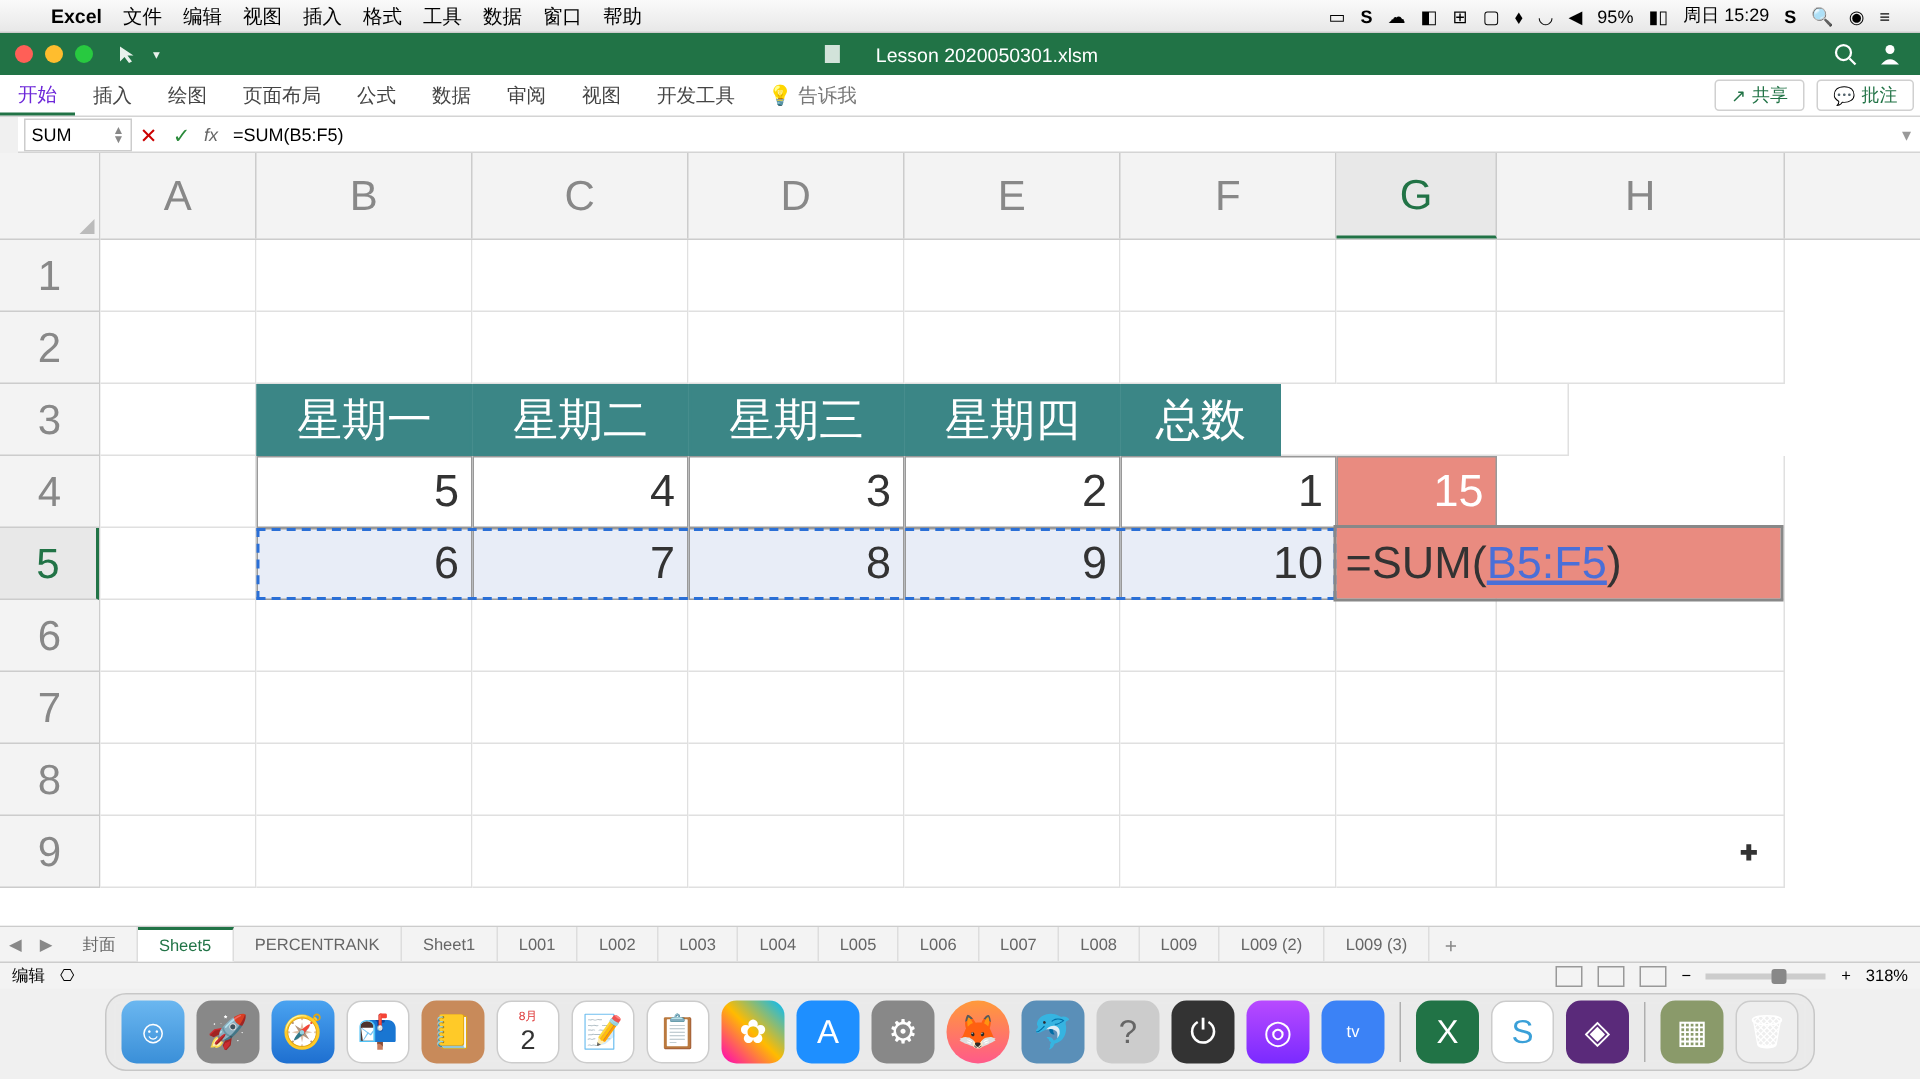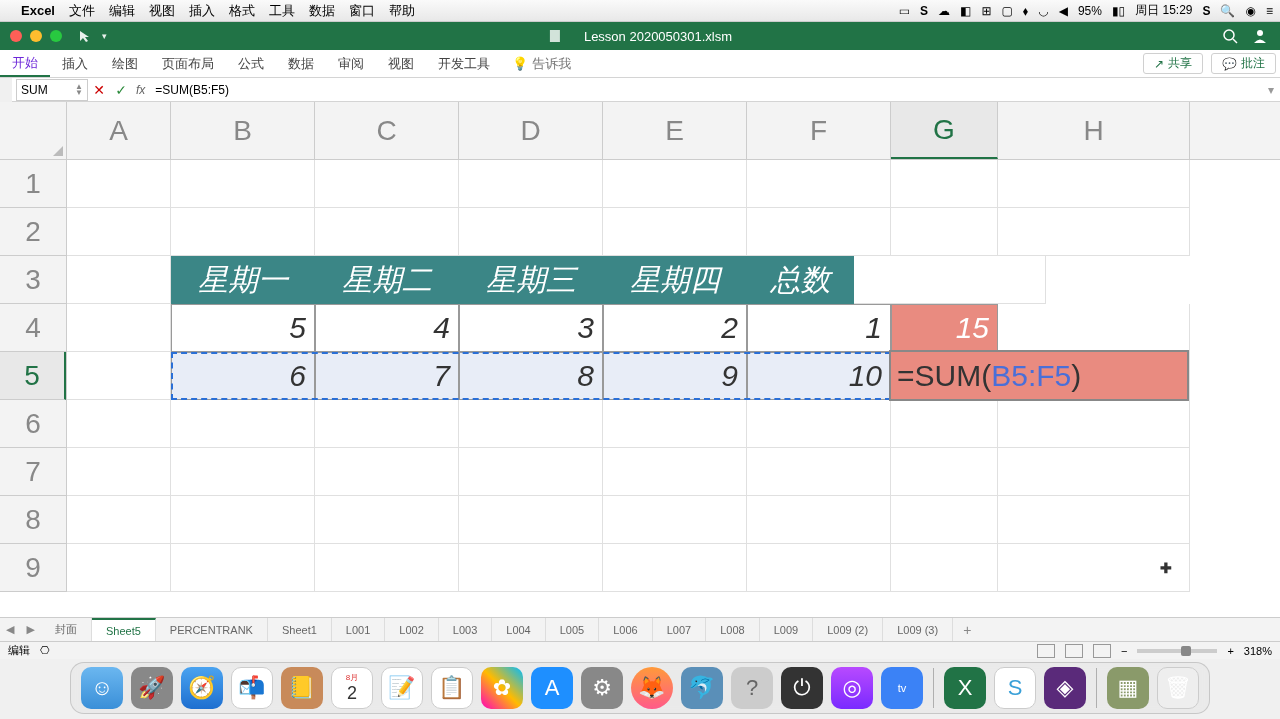--- a/index.html
+++ b/index.html
@@ -1,19 +1,19 @@
 <!DOCTYPE html>
 <html><head>
 <meta charset="utf-8">
 <style>
 * { margin: 0; padding: 0; box-sizing: border-box; font-family: -apple-system, "Helvetica Neue", Arial, sans-serif; }
 body { width: 1280px; height: 719px; overflow: hidden; background: #f0f0f0; position: relative; }
 
 
-.mac-menubar { height: 22px; background: linear-gradient(#fafafa,#e8e8e8); display: flex; align-items: center; font-size: 13px; padding: 0 7px; border-bottom: 1px solid #ccc; }
+.mac-menubar { height: 22px; background: linear-gradient(#fafafa,#e8e8e8); display: flex; align-items: center; font-size: 13px; padding: 0 20px; border-bottom: 1px solid #ccc; }
 .mac-menubar .left { display: flex; gap: 14px; align-items: center; flex: 1; }
 .mac-menubar .left span:first-child { font-size: 14px; }
 .mac-menubar .left b { font-weight: 700; }
 .mac-menubar .right { display: flex; gap: 10px; align-items: center; font-size: 12px; }
 
 
 .titlebar { height: 28px; background: #217346; color: #fff; display: flex; align-items: center; position: relative; }
 .traffic { display: flex; gap: 8px; padding-left: 10px; }
 .traffic span { width: 12px; height: 12px; border-radius: 50%; }
 .tl-red { background: #ff5f57; } .tl-yel { background: #ffbd2e; } .tl-grn { background: #28c940; }
@@ -44,33 +44,33 @@
 .sheet { position:relative; background:#fff; height:calc(719px - 22px - 28px - 28px - 24px - 24px - 18px - 60px); overflow:hidden;}
 .colheads { position:absolute; top:0; left:67px; right:0; height:58px; display:flex; background:#f3f3f3; border-bottom:1px solid #ccc;}
 .colheads div { border-right:1px solid #ccc; display:flex; align-items:center; justify-content:center; font-size:28px; color:#888; font-weight:300;}
 .colheads div.active { background:#e8e8e8; color:#217346; border-bottom:2px solid #217346;}
 .selectall { position:absolute; top:0; left:0; width:67px; height:58px; background:#f3f3f3; border-right:1px solid #ccc; border-bottom:1px solid #ccc;}
 .selectall::after{content:'';position:absolute;right:3px;bottom:3px;width:0;height:0;border-left:10px solid transparent;border-bottom:10px solid #bbb;}
 .rowheads { position:absolute; top:58px; left:0; width:67px; background:#f3f3f3; border-right:1px solid #ccc;}
 .rowheads div { height:48px; border-bottom:1px solid #ccc; display:flex; align-items:center; justify-content:center; font-size:28px; color:#888; font-weight:300;}
 .rowheads div.active { background:#e8e8e8; color:#217346; border-right:2px solid #217346;}
 .cells { position:absolute; top:58px; left:67px; }
-.row { display:flex; height:48px;font-style:italic;}
+.row { display:flex; height:48px;}
 .cell { border-right:1px solid #e0e0e0; border-bottom:1px solid #e0e0e0; display:flex; align-items:center; justify-content:flex-end; padding:0 8px; font-size:30px; color:#333; background:#fff;}
 
 
 .wA{width:104px;} .wB{width:144px;} .wC{width:144px;} .wD{width:144px;} .wE{width:144px;} .wF{width:144px;} .wG{width:107px;} .wH{width:192px;}
 
 
 .thead { background:#3b8686; color:#fff; justify-content:center; border:2px solid #3b8686;}
 .tcell { border:1px solid #999;}
 .sum4 { background:#e98b80; color:#fff; border:1px solid #999;}
 .selrange { background:#e8edf7 !important;}
 .editcell { position:absolute; background:#e98b80; color:#333; display:flex; align-items:center; padding:0 6px; font-size:30px; font-weight:500; outline:2px solid #888;}
-.editcell .fn{color:#333;} .editcell .rng{color:#4a6fd8;}
+.editcell .fn{color:#333;} .editcell .rng{color:#4a6fd8;text-decoration:underline;}
 
 
 .ants { position:absolute; border:2px dashed #2a6fd6; pointer-events:none;}
 
 
 .sheettabs { height:24px; background:#f3f3f3; border-top:1px solid #ccc; display:flex; align-items:center; font-size:11px;}
 .sheettabs .nav { padding:0 6px; color:#888;}
 .sheettabs .stab { padding:0 14px; height:100%; display:flex; align-items:center; border-right:1px solid #ddd; color:#666;}
 .sheettabs .stab.active { background:#fff; color:#217346; border-top:2px solid #217346;}
 .sheettabs .add { padding:0 10px; color:#888; font-size:14px;}

